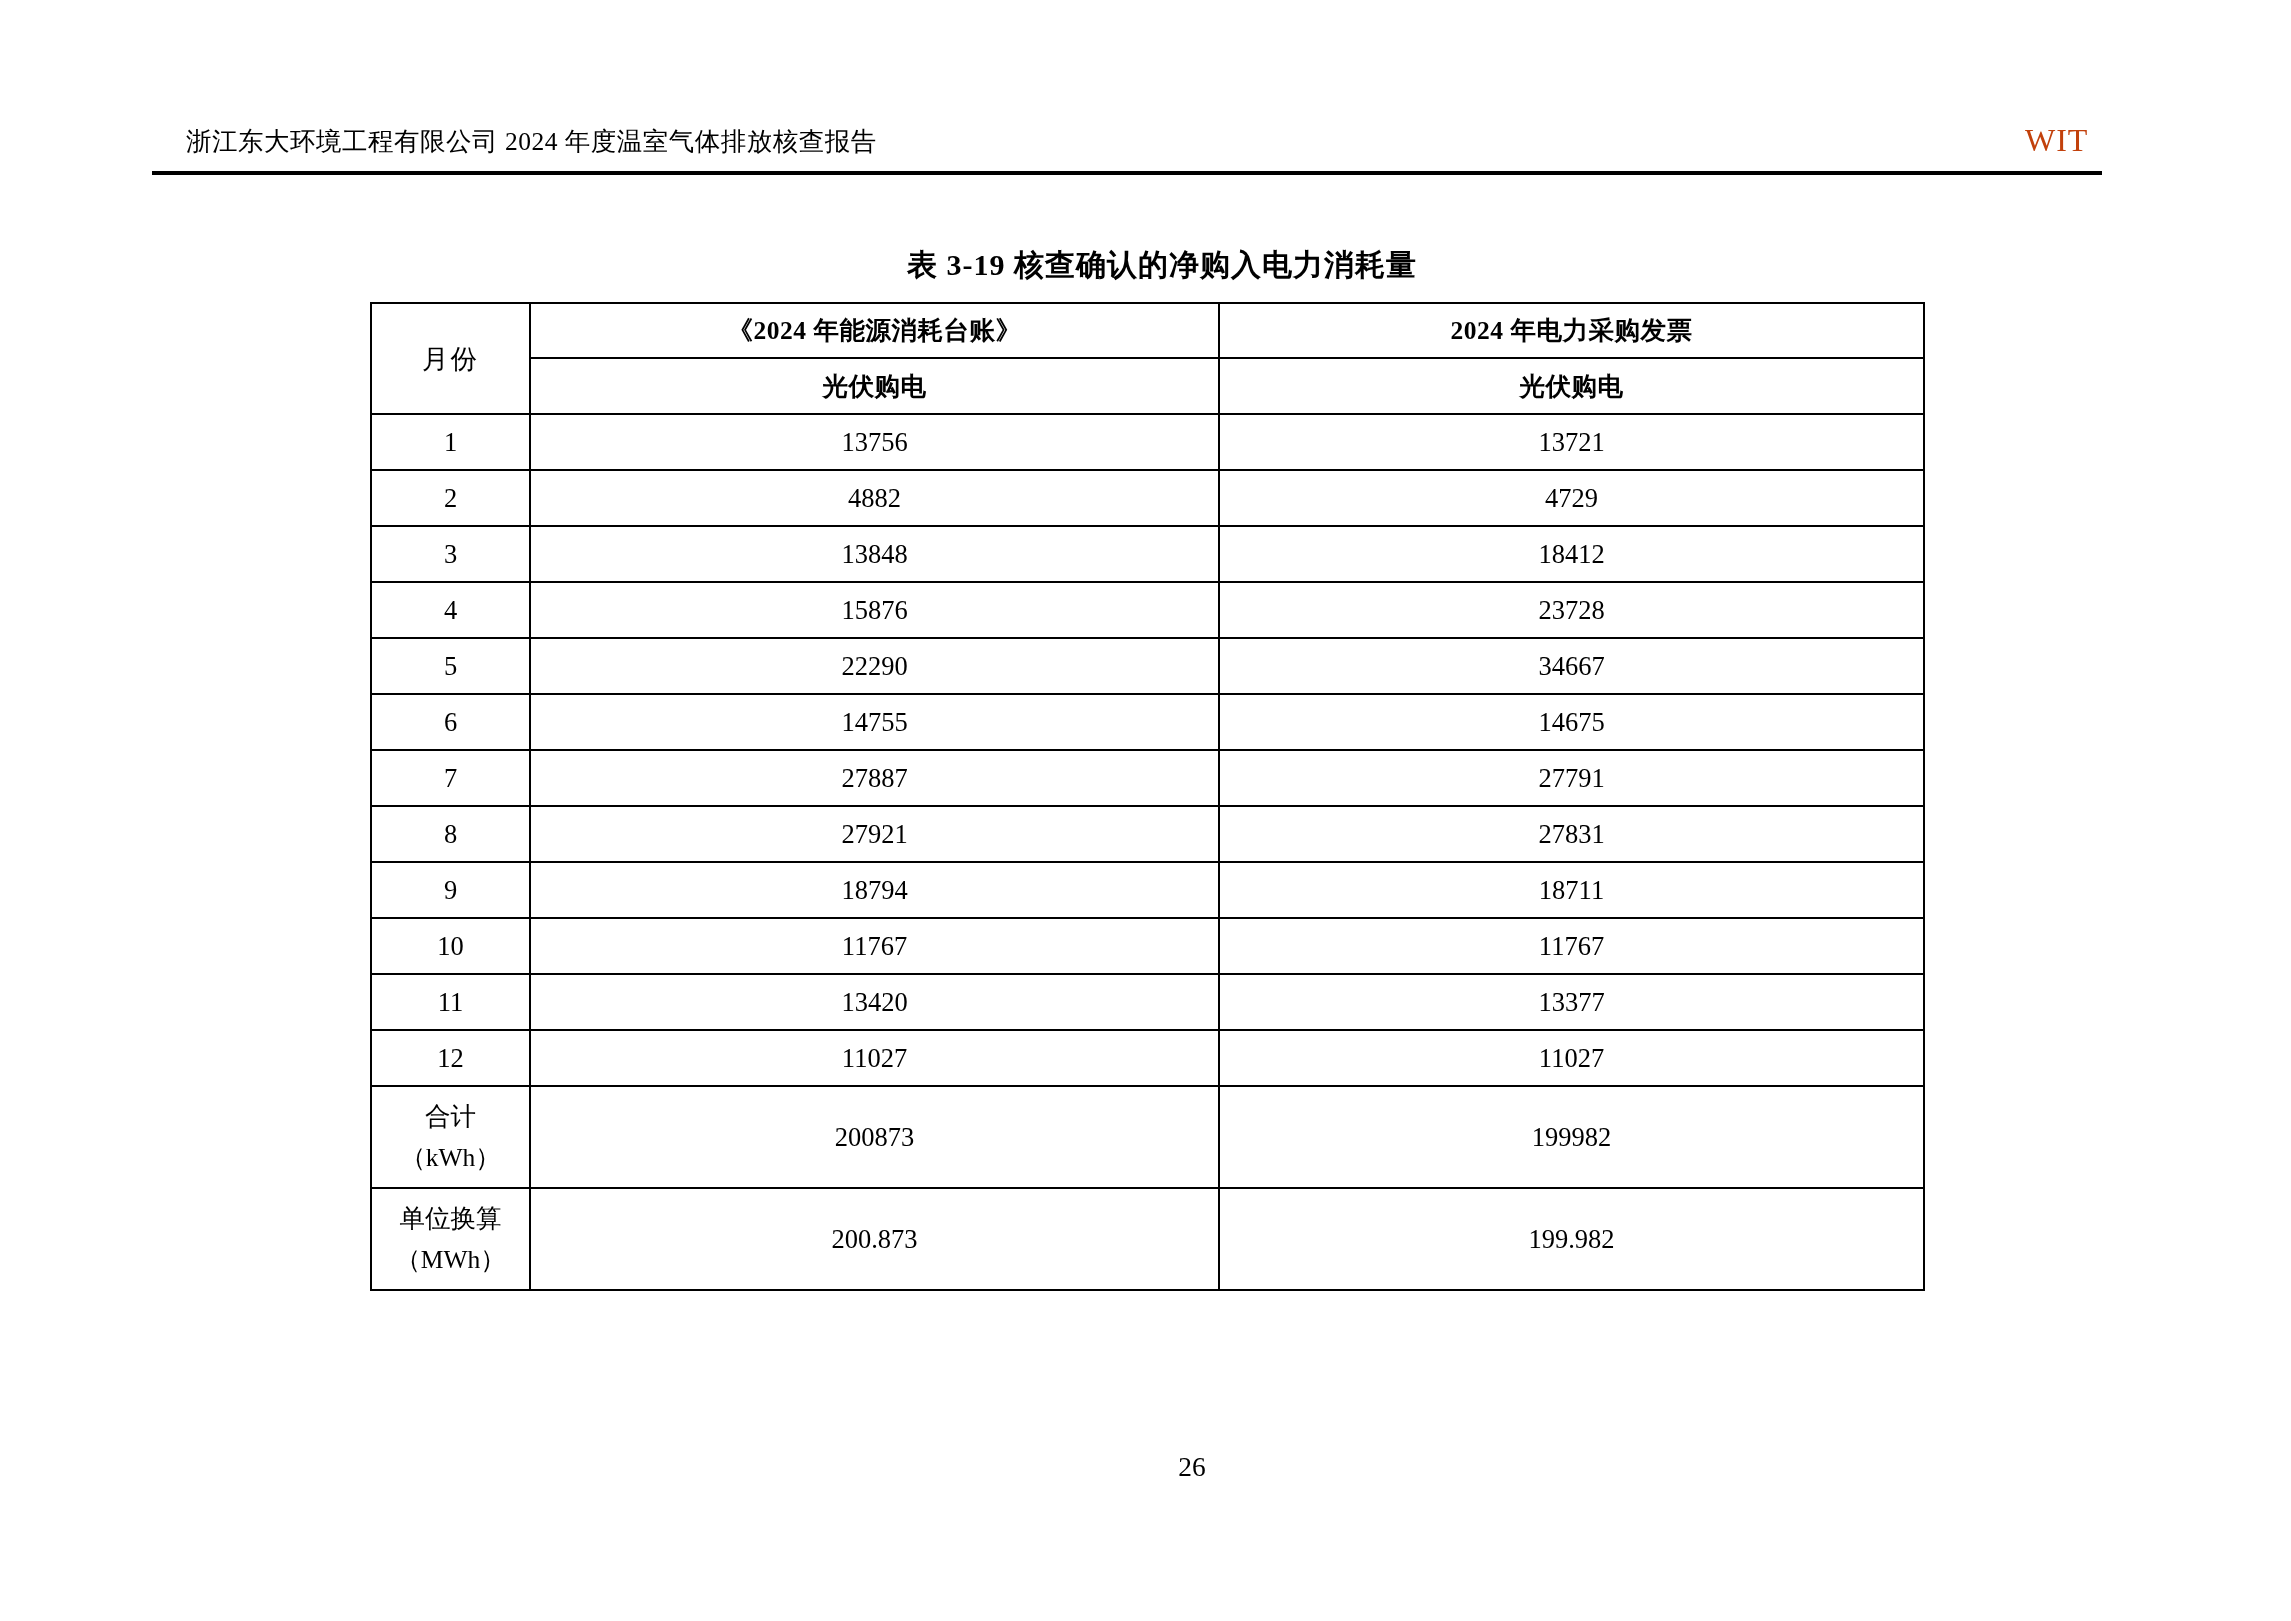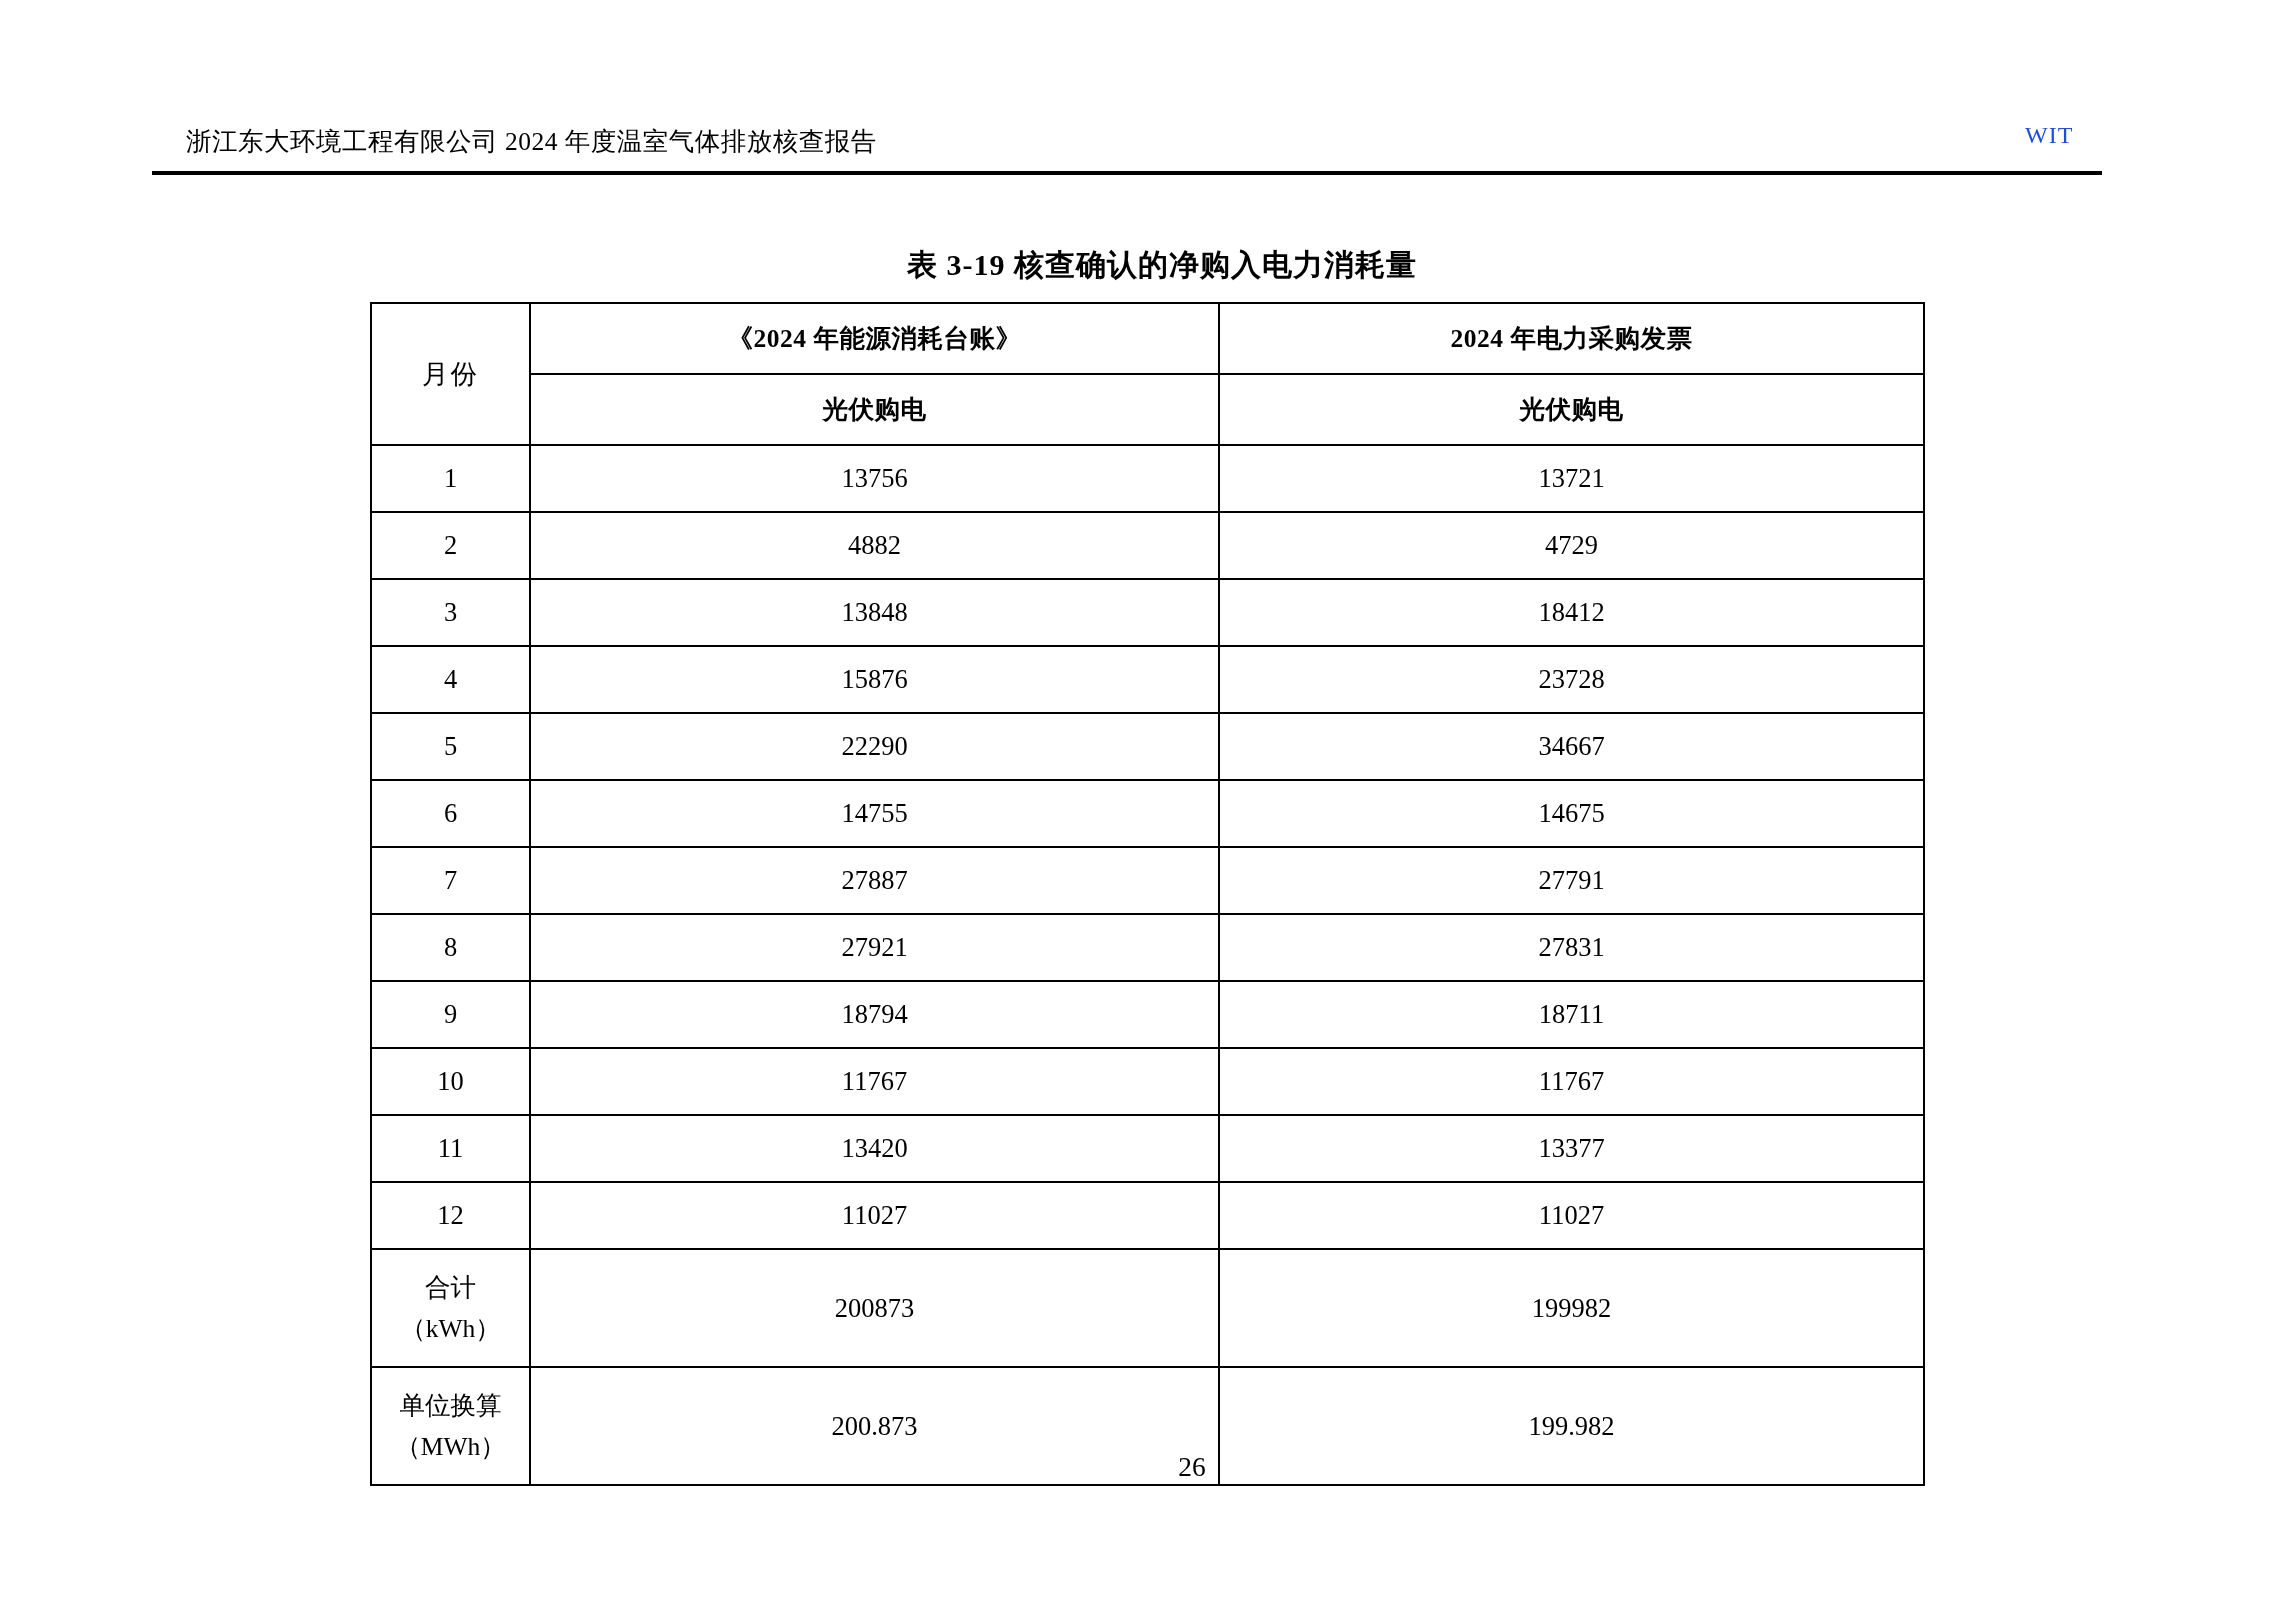--- a/index.html
+++ b/index.html
@@ -21,23 +21,23 @@
     left: 186px;
     top: 124px;
     font-size: 25.5px;
     letter-spacing: 0.5px;
     white-space: nowrap;
   }
   .header-right {
     position: absolute;
     left: 2025px;
     top: 122px;
-    font-size: 24px;
+    font-size: 32px;
     letter-spacing: 1px;
-    color: #1d4ed8;
+    color: #c2410c;
   }
   .header-rule {
     position: absolute;
     left: 152px;
     top: 171px;
     width: 1950px;
     height: 3.9px;
     background: #000000;
   }
 
@@ -63,21 +63,21 @@
     border-collapse: collapse;
     table-layout: fixed;
   }
   table.data-table td {
     border-left: 2px solid #000;
     border-right: 2px solid #000;
     border-top: 2.9px solid #000;
     border-bottom: 2.9px solid #000;
     text-align: center;
     vertical-align: middle;
-    padding: 17px;
+    padding: 9px;
     overflow: hidden;
   }
   tr.header-row-1 { height: 55px; }
   tr.header-row-2 { height: 56px; }
   tr.data-row     { height: 56px; }
   tr.tall-row     { height: 96px; }
 
   td.month-header {
     font-size: 26.5px;
     letter-spacing: 2px;

